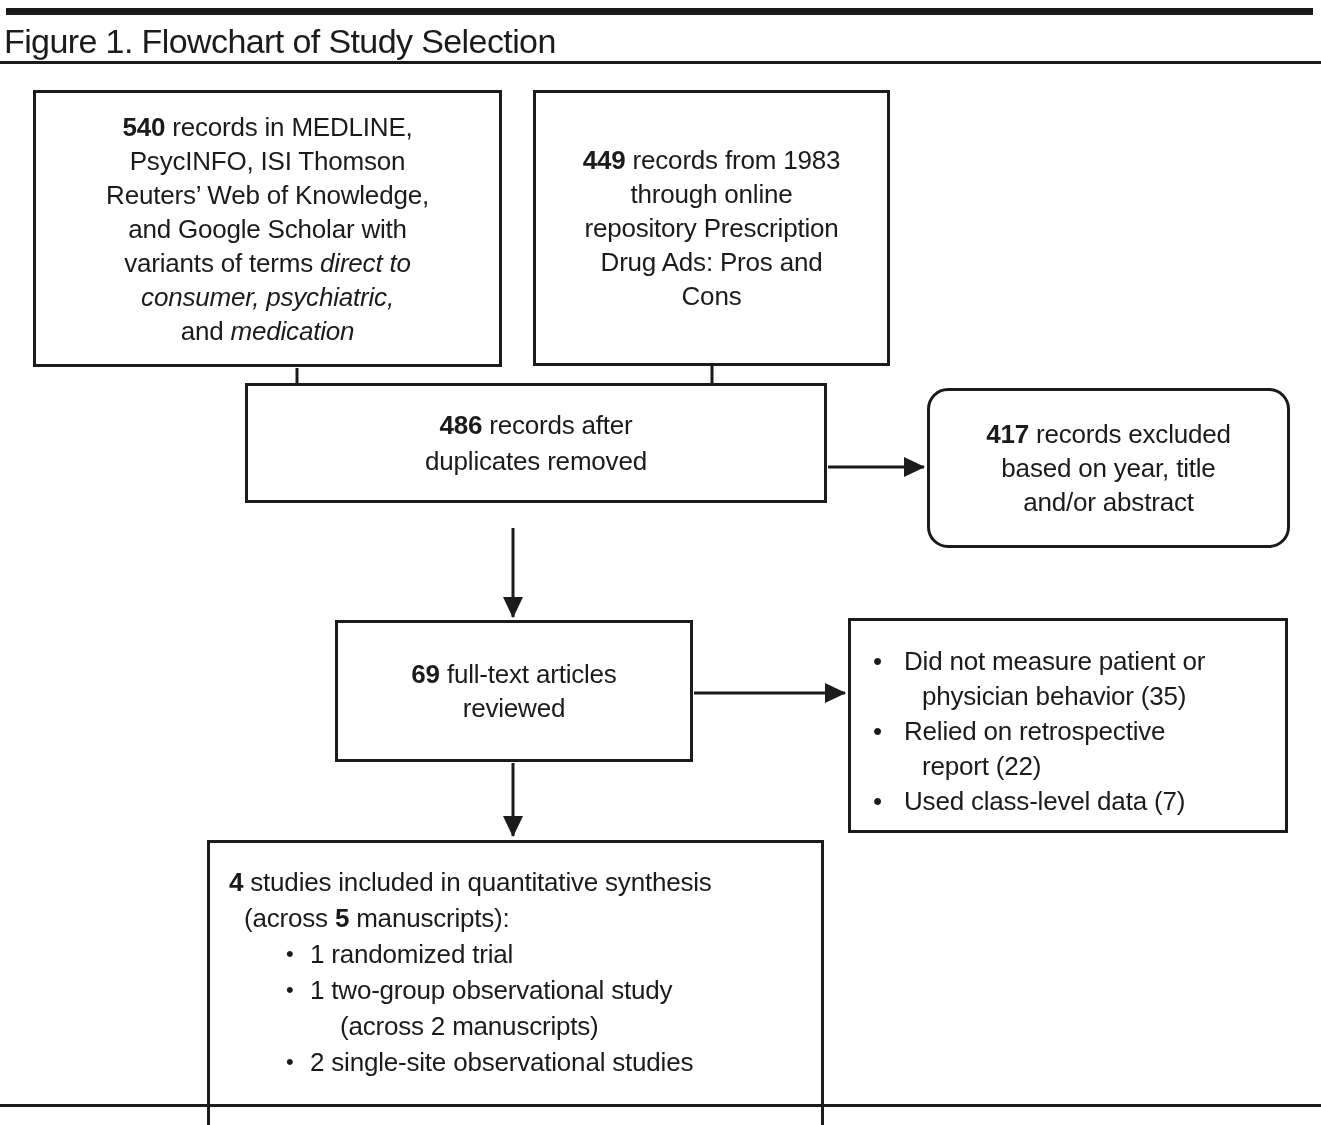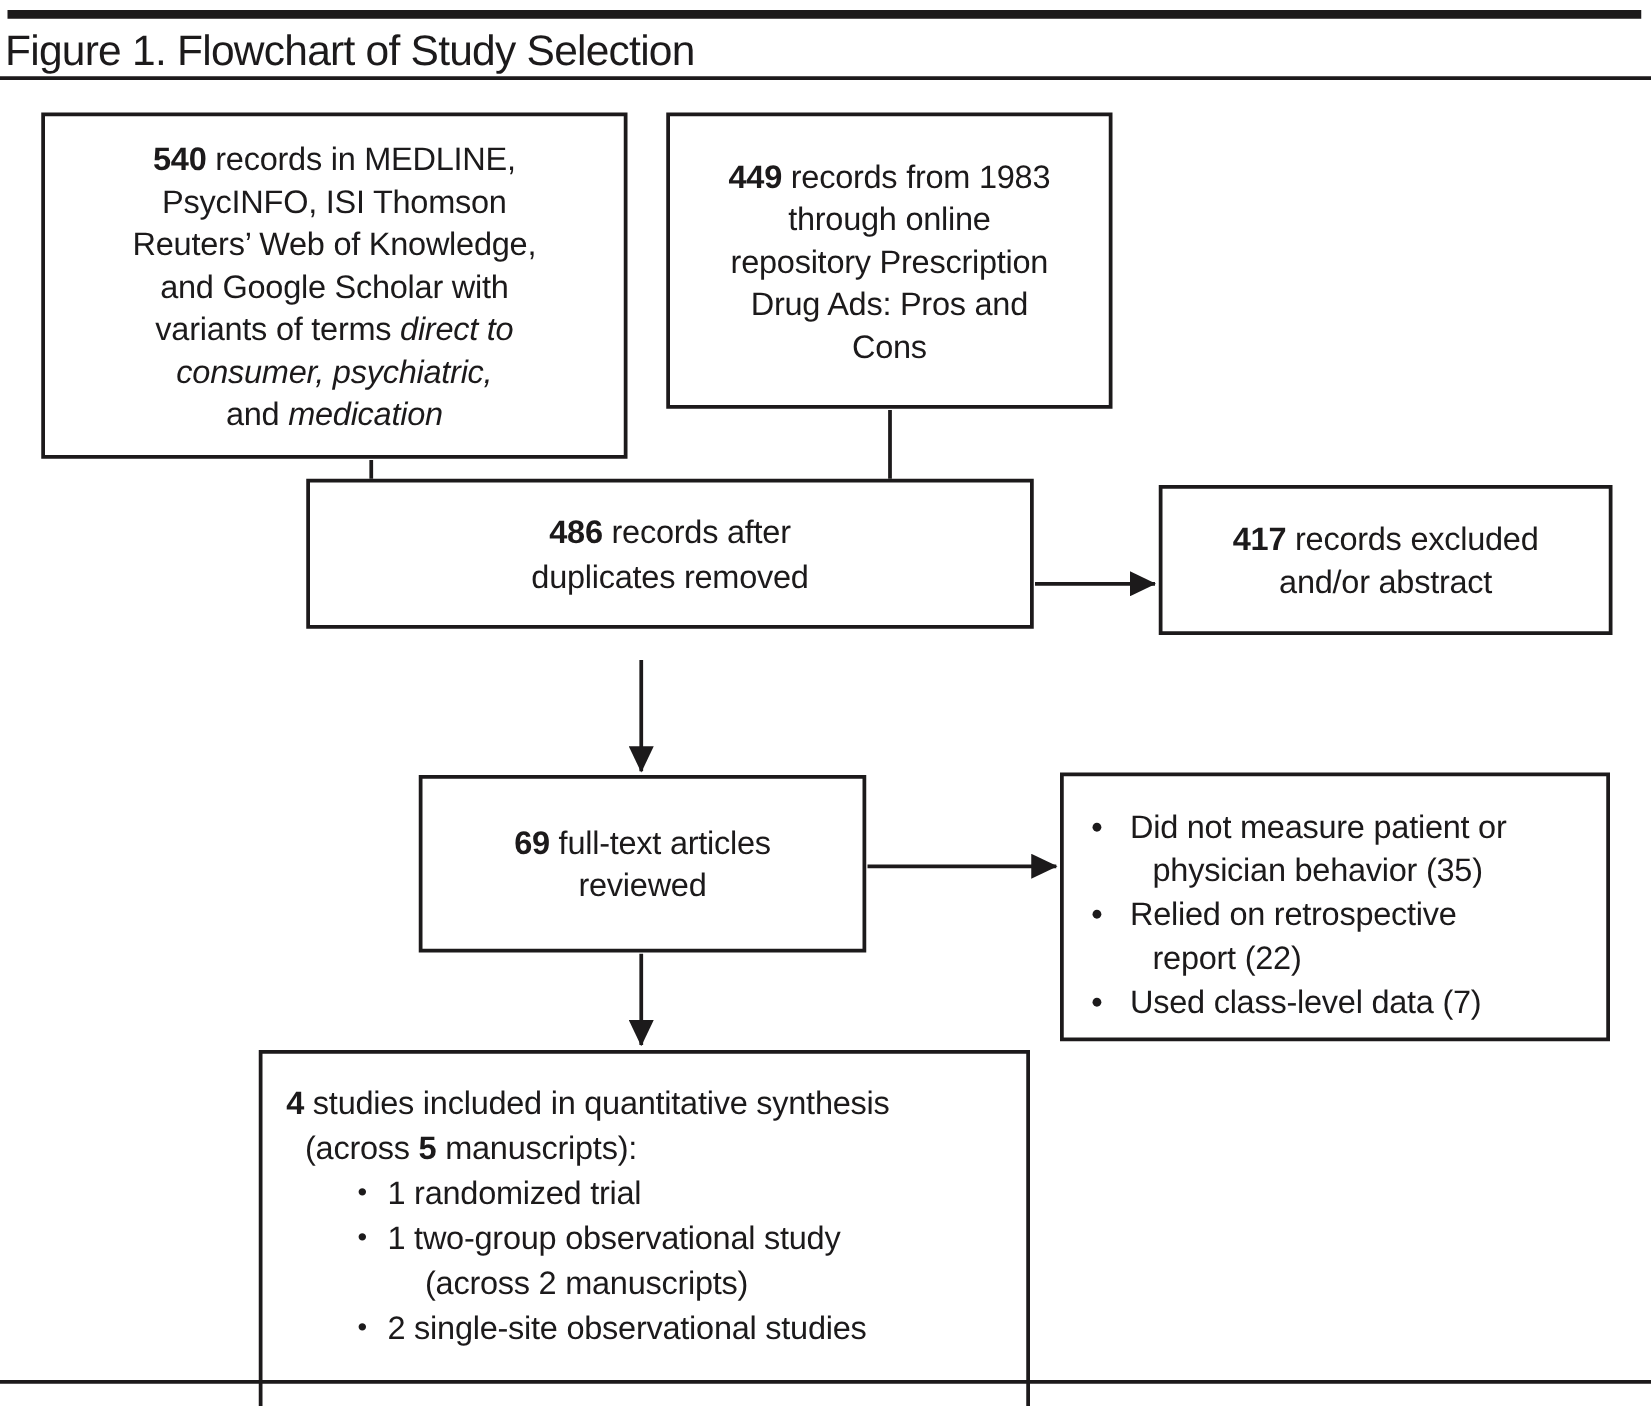--- a/index.html
+++ b/index.html
@@ -20,23 +20,23 @@
     position:absolute; border:3px solid #1c1a1b; background:#fff;
     font-size:26px; line-height:34px; letter-spacing:-0.2px;
   }
   .centered { display:flex; flex-direction:column; justify-content:center; text-align:center; }
   .line { white-space:nowrap; }
   b { font-weight:bold; }
   i { font-style:italic; }
 
   
   #box-databases   { left:33px;  top:90px;  width:469px; height:277px; }
-  #box-repository  { left:533px; top:90px;  width:357px; height:237px; }
+  #box-repository  { left:533px; top:90px;  width:357px; height:276px; }
   #box-dedupe      { left:245px; top:383px; width:582px; height:120px; line-height:36px; }
-  #box-excluded1   { left:927px; top:388px; width:363px; height:120px; }
+  #box-excluded1   { left:927px; top:388px; width:363px; height:160px;border-radius:21px; }
   #box-fulltext    { left:335px; top:620px; width:358px; height:142px; }
   #box-excluded2   { left:848px; top:618px; width:440px; height:215px; padding:23px 10px 0 22px; line-height:35px; }
   #box-included    { left:207px; top:840px; width:617px; height:288px; padding:21px 0 0 19px; line-height:36px; }
 
   
   .bullet-row { display:flex; align-items:flex-start; }
   .dot { width:31px; flex:0 0 31px; text-align:left; }
   .cont { padding-left:18px; }
 
   #box-included .line2 { padding-left:15px; }
@@ -87,20 +87,21 @@
     <div class="line">Cons</div>
   </div>
 
   <div class="fbox centered" id="box-dedupe">
     <div class="line"><b>486</b><span> records after</span></div>
     <div class="line">duplicates removed</div>
   </div>
 
   <div class="fbox centered" id="box-excluded1">
     <div class="line"><b>417</b><span> records excluded</span></div>
+    <div class="line">based on year, title</div>
     <div class="line">and/or abstract</div>
   </div>
 
   <div class="fbox centered" id="box-fulltext">
     <div class="line"><b>69</b><span> full-text articles</span></div>
     <div class="line">reviewed</div>
   </div>
 
   <div class="fbox" id="box-excluded2">
     <div class="bullet-row">

